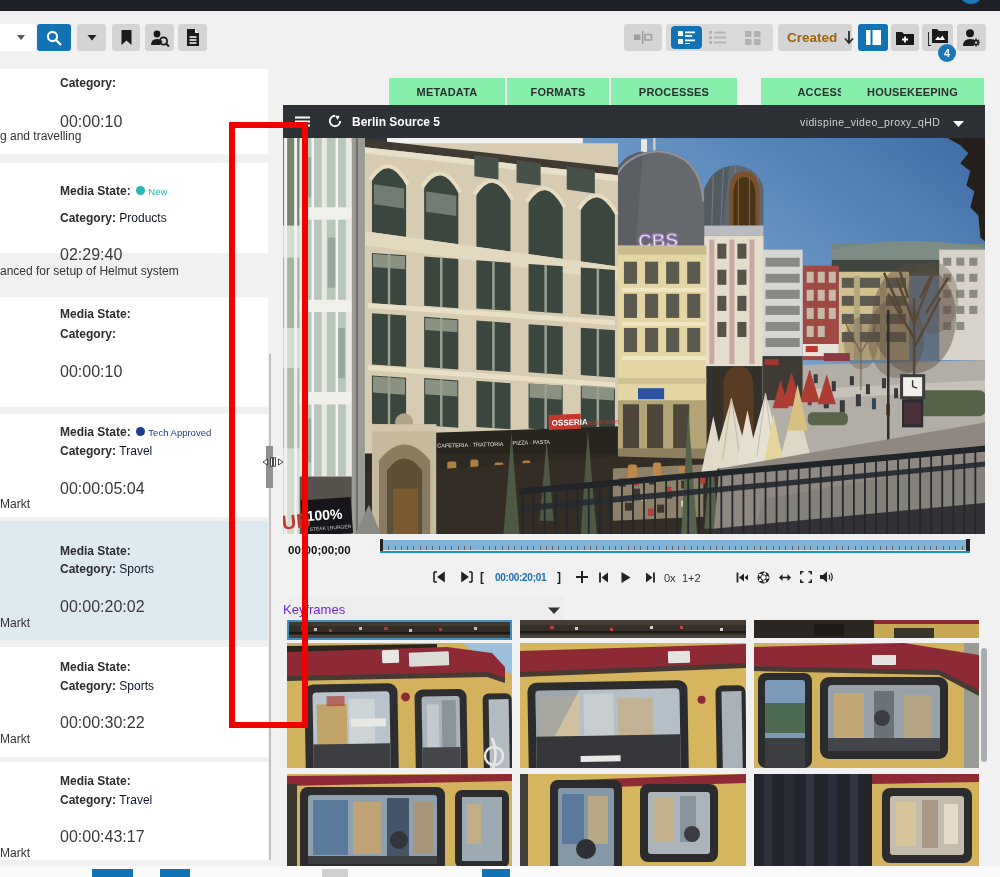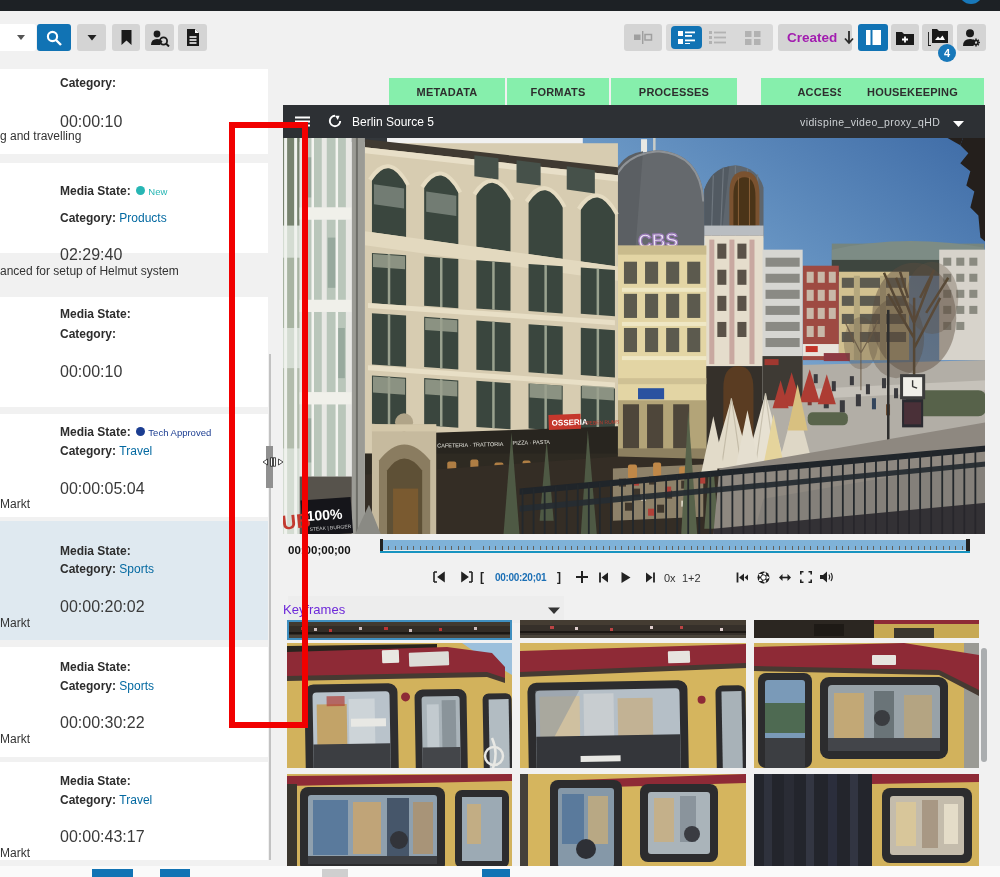--- a/index.html
+++ b/index.html
@@ -2,21 +2,21 @@
 <html><head>
 <meta charset="utf-8">
 <style>
   html,body{margin:0;padding:0;}
   body{width:1000px;height:877px;position:relative;overflow:hidden;background:#f1f1f1;
        font-family:"Liberation Sans",sans-serif;}
   .abs{position:absolute;}
   .btn{position:absolute;top:24px;height:27px;background:#d4d4d4;border-radius:3px;}
   .card{position:absolute;left:0;width:268px;background:#fff;}
   .lbl{font-weight:bold;font-size:12px;color:#2d2d2d;}
-  .val{font-weight:normal;color:#0369a1;margin-top:36px;}
+  .val{font-weight:normal;color:#0f172a;margin-top:36px;}
   .tc{font-size:16px;color:#3a3a3a;}
   .desc{font-size:12px;color:#333;}
   .tab{position:absolute;top:78px;height:27px;background:#86efac;color:#2e2e2e;
        font-size:11px;font-weight:bold;text-align:center;line-height:28px;letter-spacing:.2px;}
 </style>
 </head>
 <body>
 
 <div class="abs" style="left:0;top:0;width:1000px;height:11px;background:#1d2125;"></div>
 <div class="abs" style="left:959px;top:-9px;width:24px;height:13px;background:#1878ba;border-radius:0 0 12px 12px;"></div>
@@ -80,21 +80,21 @@
   </svg>
 <svg class="abs" style="left:745px;top:31px;" width="16" height="14" viewBox="0 0 16 14">
     <g fill="#b2b2b2">
       <rect x="0" y="0" width="6.5" height="6"></rect>
       <rect x="9" y="0" width="6.5" height="6"></rect>
       <rect x="0" y="8" width="6.5" height="6"></rect>
       <rect x="9" y="8" width="6.5" height="6"></rect>
     </g>
   </svg>
 <div class="btn" style="left:778px;width:74px;"></div>
-<div class="abs" style="left:787px;top:30px;font-size:13.5px;font-weight:bold;color:#a21caf;">Created</div>
+<div class="abs" style="left:787px;top:30px;font-size:13.5px;font-weight:bold;color:#a16207;">Created</div>
 <svg class="abs" style="left:843px;top:30px;" width="12" height="15" viewBox="0 0 12 15">
     <path d="M6 1 V12 M2 8.5 L6 13 L10 8.5" fill="none" stroke="#2a2a2a" stroke-width="1.8"></path>
   </svg>
 <div class="btn" style="left:858px;width:30px;background:#1173b4;"></div>
 <svg class="abs" style="left:866px;top:30px;" width="15" height="15" viewBox="0 0 15 15">
     <rect x="0" y="0" width="4.5" height="15" fill="#fff"></rect>
     <rect x="6.5" y="0" width="8.5" height="15" fill="#fff"></rect>
   </svg>
 <div class="btn" style="left:891px;width:28px;"></div>
 <svg class="abs" style="left:896px;top:31px;" width="18" height="14" viewBox="0 0 18 14">
@@ -171,21 +171,21 @@
 <div class="abs" style="left:283px;top:105px;width:702px;height:33px;background:#2d3034;"></div>
 <svg class="abs" style="left:295px;top:116px;" width="15" height="11">
     <g stroke="#fff" stroke-width="1.8">
       <path d="M0 1.5 H15 M0 5.5 H15 M0 9.5 H15"></path>
     </g>
   </svg>
 <svg class="abs" style="left:328px;top:114px;" width="14" height="14" viewBox="0 0 14 14">
     <path d="M12.2 7 A5.2 5.2 0 1 1 7 1.8" fill="none" stroke="#fff" stroke-width="1.9"></path>
     <path d="M7 1.8 L11.5 1 L10.5 5.5 Z" fill="#fff" transform="rotate(10 7 1.8)"></path>
   </svg>
-<div class="abs" style="left:352px;top:115px;font-size:12px;font-weight:normal;color:#fff;">Berlin Source 5</div>
+<div class="abs" style="left:352px;top:115px;font-size:12px;font-weight:bold;color:#fff;">Berlin Source 5</div>
 <div class="abs" style="left:800px;top:116px;font-size:10.5px;letter-spacing:0.4px;color:#cdd1d4;">vidispine_video_proxy_qHD</div>
 <svg class="abs" style="left:952px;top:120px;" width="13" height="8">
     <path d="M1 1 L6.5 7 L12 1 Z" fill="#fff"></path>
   </svg>
 
 <div class="abs" style="left:283px;top:138px;width:702px;height:396px;overflow:hidden;" id="video">
 <svg width="702" height="396" viewBox="0 0 702 396" style="filter:blur(0.6px);transform:scale(1.004);">
 <defs>
 <linearGradient id="sky" x1="1" y1="0" x2="0.1" y2="1">
 <stop offset="0" stop-color="#3e6ba6"></stop>

